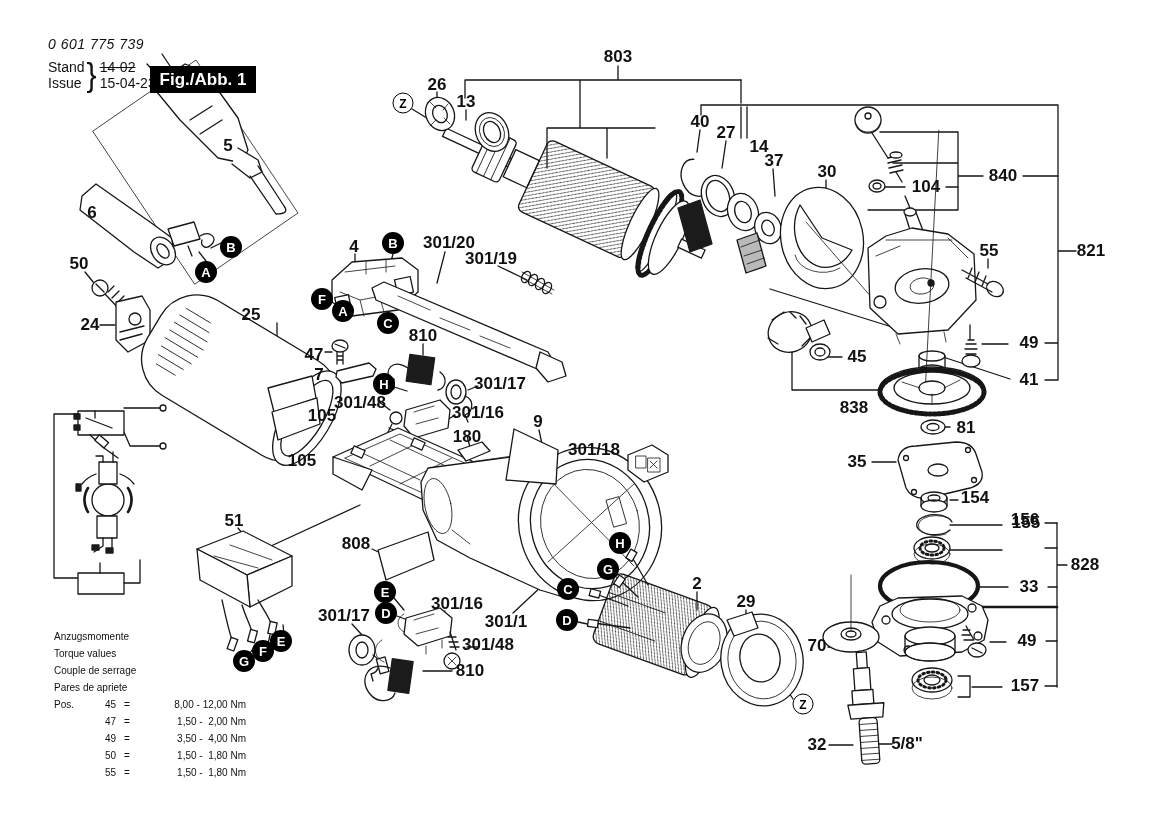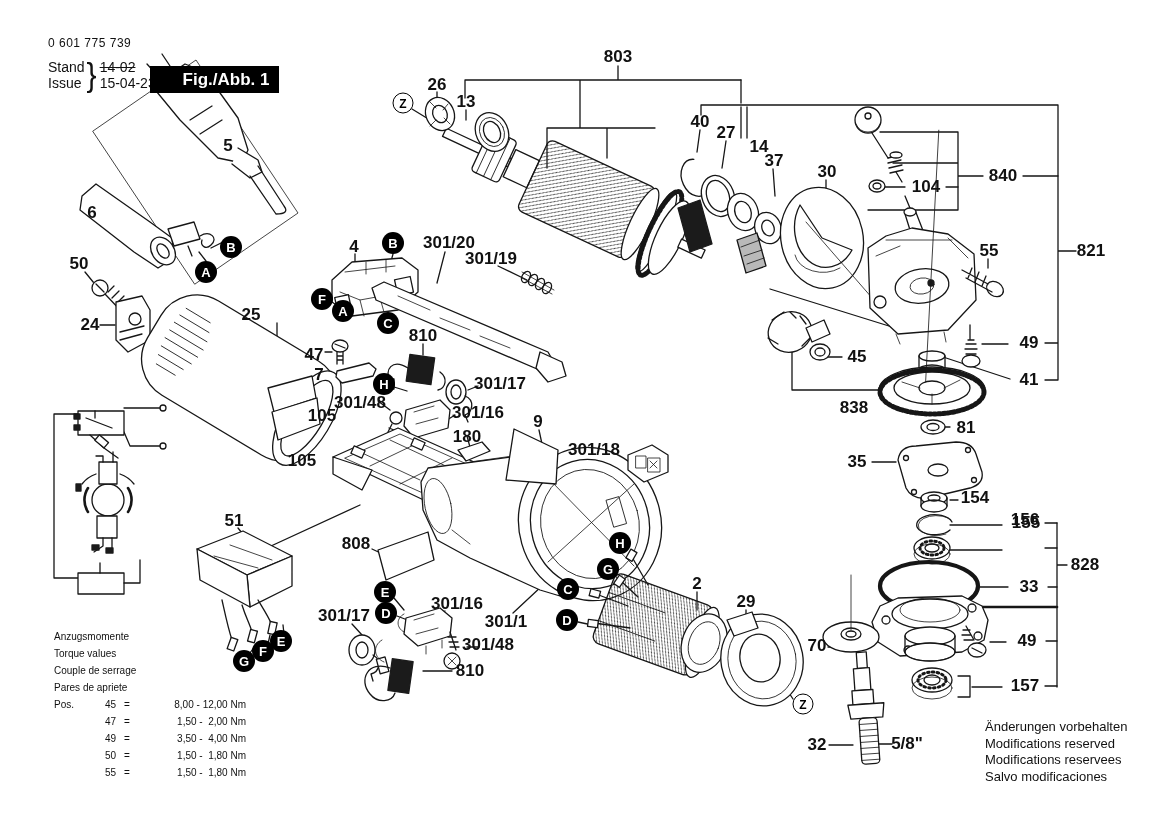--- a/index.html
+++ b/index.html
@@ -12,28 +12,28 @@
   svg .fg{fill:#b9b9b9;}
   svg .t8{stroke-width:.8;}
   svg .t16{stroke-width:1.6;}
   svg .t25{stroke-width:2.6;}
   svg .teeth{stroke-width:5;stroke-dasharray:2.2 2.5;}
   svg .dots{stroke-width:3;stroke-dasharray:1.6 3.2;}
   svg .oring{stroke-width:4.2;}
 
   .abs{position:absolute;}
   
-  .part-number{position:absolute;left:48px;top:36px;font-size:12px;letter-spacing:.5px;}
+  .part-number{position:absolute;left:48px;top:36px;font-size:14px;letter-spacing:.5px;font-style:italic;}
   .stand-issue{position:absolute;left:48px;top:58px;display:flex;align-items:center;font-size:14px;}
   .si-labels div{line-height:16px;}
   .si-brace{font-size:30px;font-weight:400;margin:0 3px 0 2px;transform:scaleY(1.1);}
   .si-values div{line-height:16px;}
   .strike{text-decoration:line-through;}
   .fig-box{position:absolute;left:150px;top:66px;width:106px;height:27px;background:#000;color:#fff;
-           font-weight:bold;font-size:17px;display:flex;align-items:center;justify-content:center;padding-left:23px;}
+           font-weight:bold;font-size:17px;display:flex;align-items:center;justify-content:center;}
   
   .plabel{position:absolute;transform:translate(-50%,-50%);font-weight:bold;font-size:17px;white-space:nowrap;}
   .callout{position:absolute;width:22px;height:22px;border-radius:50%;transform:translate(-50%,-50%);
            display:flex;align-items:center;justify-content:center;font-weight:bold;font-size:13px;}
   .callout.filled{background:#000;color:#fff;}
   .callout.outline{background:#fff;color:#000;border:1.6px solid #000;width:19px;height:19px;font-size:12px;}
   
   .torque{position:absolute;left:54px;top:628px;font-size:10px;line-height:17px;}
   .trow{display:flex;}
   .trow .c1{width:36px;}
@@ -506,26 +506,20 @@
     </div>
     <div class="trow">
       <span class="c1"></span>
       <span class="c2">55</span>
       <span class="c3">=</span>
       <span class="c4">1,50 -  1,80 Nm</span>
     </div>
   </div>
 
 
-  <div class="rev-notes">
-    <div>Änderungen vorbehalten</div>
-    <div>Modifications reserved</div>
-    <div>Modifications reservees</div>
-    <div>Salvo modificaciones</div>
-  </div>
 
   <div id="labels-layer" class="abs" style="left:0;top:0;width:975px;height:826px;">
       <div class="plabel" style="left: 618px; top: 57px;">803</div>
       <div class="plabel" style="left: 437px; top: 85px;">26</div>
       <div class="plabel" style="left: 466px; top: 102px;">13</div>
       <div class="plabel" style="left: 700px; top: 122px;">40</div>
       <div class="plabel" style="left: 726px; top: 133px;">27</div>
       <div class="plabel" style="left: 748px; top: 147px; margin-left: 11px;">14</div>
       <div class="plabel" style="left: 774px; top: 161px;">37</div>
       <div class="plabel" style="left: 827px; top: 172px;">30</div>

